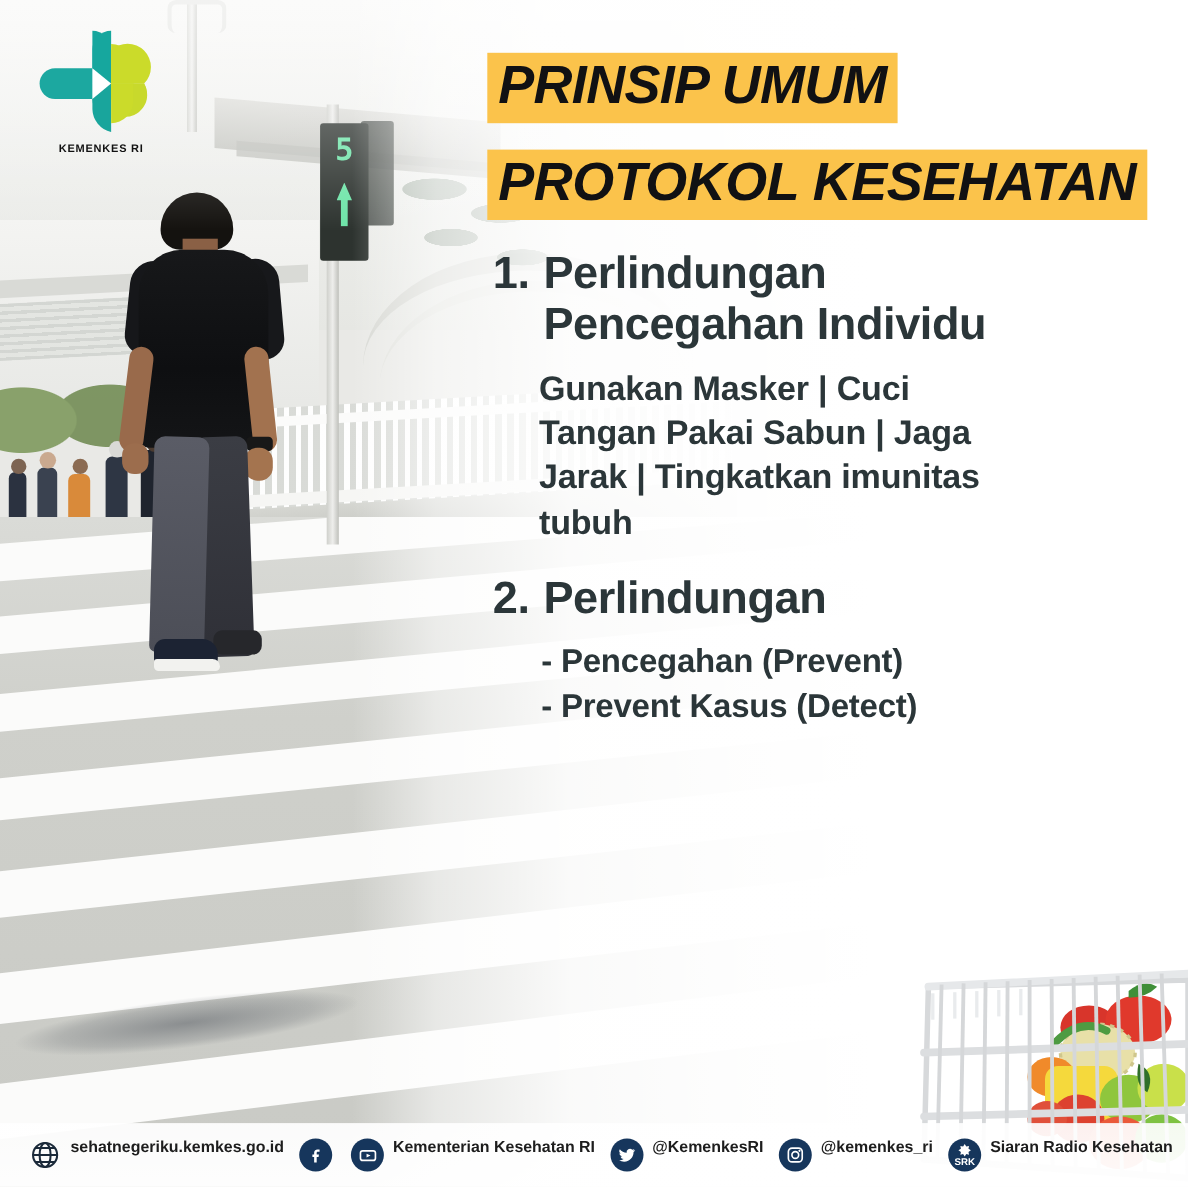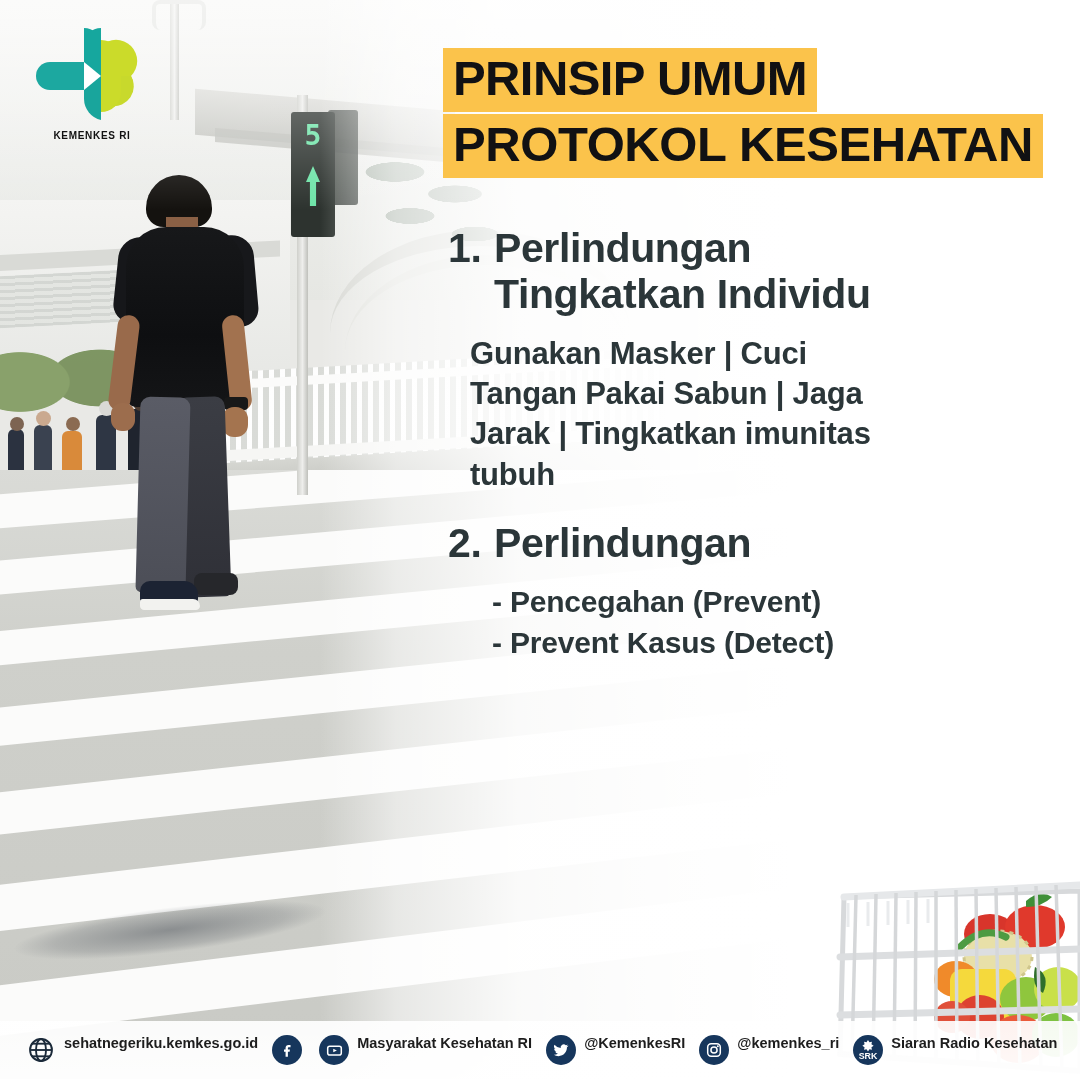--- a/index.html
+++ b/index.html
@@ -178,39 +178,40 @@
   .title{position:absolute;left:443px;top:48px;width:620px;}
   .title-line{
     display:inline-block;
     background:#fbc34b;
     color:#111113;
     font-size:49px;
     font-weight:bold;
     letter-spacing:-0.6px;
     line-height:1.0;
     padding:6px 10px 9px 10px;
-    margin-bottom:2px;
+    margin-bottom:24px;
     white-space:nowrap;
     font-family:"Liberation Sans","DejaVu Sans",sans-serif;
+    font-style:italic;
   }
   .title-line.l2{font-size:49px;letter-spacing:-0.4px;}
 
   
   .content{position:absolute;left:448px;top:226px;width:620px;color:#2b3639;}
   .sec{margin-bottom:6px;}
   .sec-head{
     display:flex;align-items:flex-start;
     font-size:41px;font-weight:bold;line-height:1.12;
     letter-spacing:-0.4px;color:#2b3639;
   }
   .sec-num{width:46px;flex:0 0 46px;}
   .sec-title{flex:1;}
   .sec-body{
     font-size:31px;font-weight:bold;line-height:1.3;
-    color:#2b3639;margin:16px 0 0 22px;
+    color:#2b3639;margin:16px 0 0 42px;
     letter-spacing:-0.2px;
   }
   .bullets{margin:14px 0 0 44px;}
   .bullet{
     font-size:30px;font-weight:bold;line-height:1.37;color:#2b3639;
     letter-spacing:-0.2px;white-space:nowrap;
   }
   .s2{margin-top:26px;}
   .s2 .sec-head{font-size:41px;}
 
@@ -351,21 +352,21 @@
     <div class="title-line l2">PROTOKOL KESEHATAN</div>
   </div>
 
   <div class="content">
 
     <div class="sec">
       <div class="sec-head">
         <span class="sec-num">1.</span>
         <span class="sec-title">
           <span>Perlindungan</span><br>
-          <span>Tingkatkan Individu</span>
+          <span>Pencegahan Individu</span>
         </span>
       </div>
       <div class="sec-body">
         <span>Gunakan Masker | Cuci</span><br>
         <span>Tangan Pakai Sabun | Jaga</span><br>
         <span>Jarak | Tingkatkan imunitas</span><br>
         <span>tubuh</span>
       </div>
     </div>
 
@@ -463,21 +464,21 @@
 
     <div class="f-gap-s"></div>
 
     <div class="f-item">
       <span class="f-ico">
         <svg width="19" height="19" viewBox="0 0 24 24">
           <rect x="3.4" y="6.6" width="17.2" height="11" rx="2.6" fill="none" stroke="#ffffff" stroke-width="1.9"></rect>
           <path d="M10.4 9.8 L15 12 L10.4 14.2 Z" fill="#ffffff"></path>
         </svg>
       </span>
-      <span class="f-txt">Masyarakat Kesehatan RI</span>
+      <span class="f-txt">Kementerian Kesehatan RI</span>
     </div>
 
     <div class="f-gap"></div>
 
     <div class="f-item">
       <span class="f-ico">
         <svg width="18" height="18" viewBox="0 0 24 24" fill="#ffffff">
           <path d="M21.5 6.3c-.7.3-1.5.55-2.3.65.83-.5 1.46-1.28 1.76-2.22-.78.46-1.64.79-2.55.97a4 4 0 0 0-6.82 3.65A11.37 11.37 0 0 1 3.3 5.1a4 4 0 0 0 1.24 5.34 3.96 3.96 0 0 1-1.81-.5v.05a4 4 0 0 0 3.21 3.92c-.58.16-1.2.18-1.8.07a4.01 4.01 0 0 0 3.74 2.78A8.04 8.04 0 0 1 2.4 18.4a11.33 11.33 0 0 0 6.14 1.8c7.37 0 11.4-6.1 11.4-11.4v-.52c.79-.57 1.46-1.27 2-2.07z"></path>
         </svg>
       </span>

